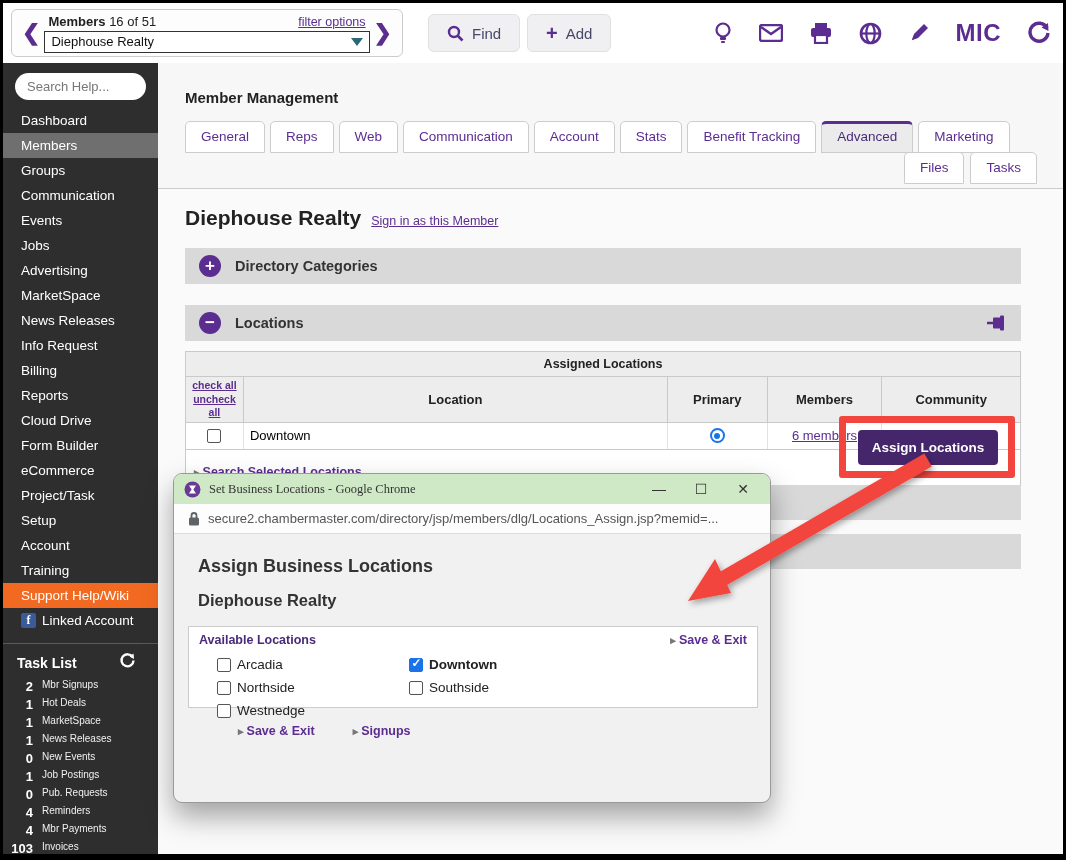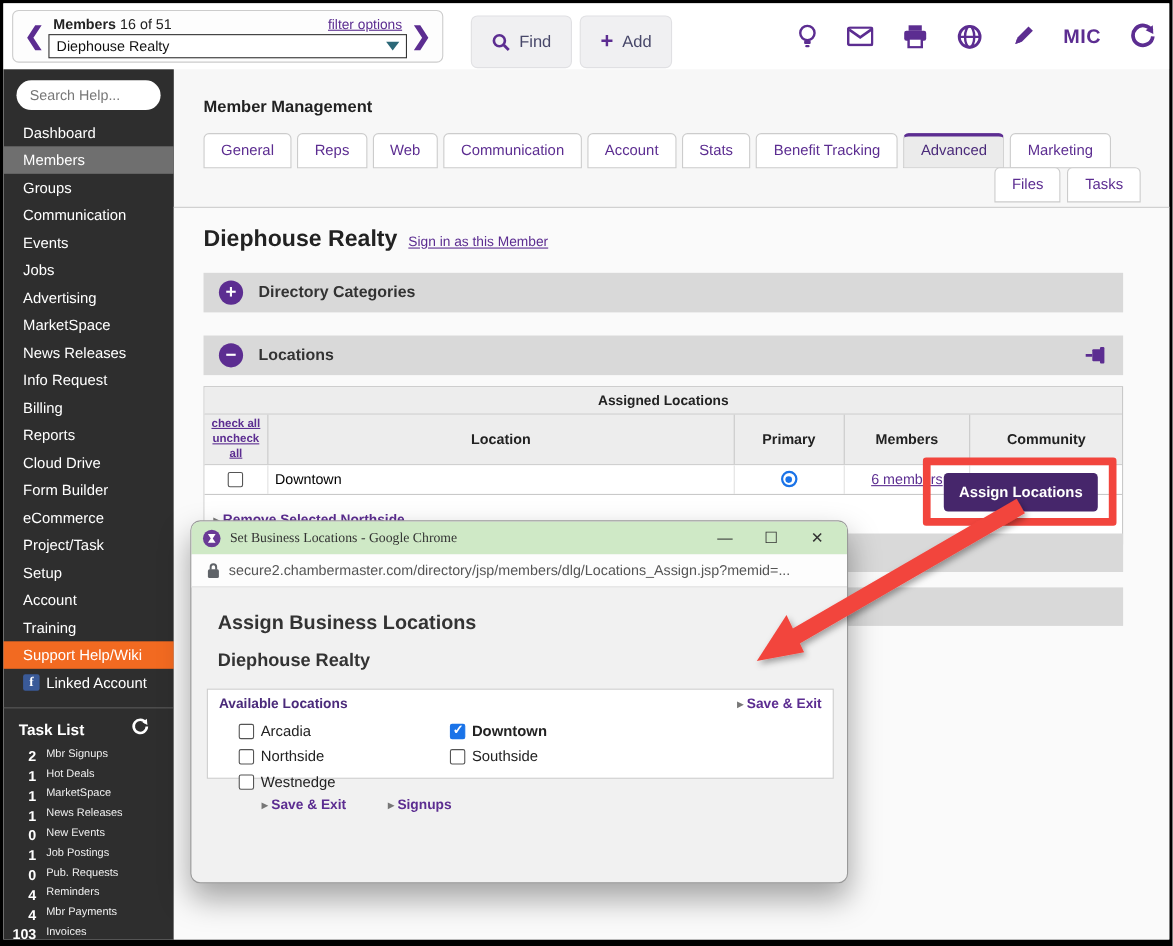--- a/index.html
+++ b/index.html
@@ -22,31 +22,31 @@
   .nav-top-row { display:flex; justify-content:space-between; align-items:baseline; padding:0 4px 2px 4px; }
   .members-label { font-size:13px; color:#222; }
   .members-label b { font-weight:bold; }
   .filter-link { font-size:12.5px; color:#5c2d91; text-decoration:underline; cursor:pointer; }
   .member-select {
     height:22px; border:1px solid #333; background:#fff; display:flex; align-items:center;
     justify-content:space-between; padding:0 6px; font-size:13px; color:#111; cursor:pointer;
   }
   .select-arrow { width:0; height:0; border-left:6px solid transparent; border-right:6px solid transparent; border-top:8px solid #2b6777; }
   .hbtn {
-    position:absolute; top:11px; height:48px; background:#f0f0f2; border:1px solid #e0e0e3;
+    position:absolute; top:11px; height:38px; background:#f0f0f2; border:1px solid #e0e0e3;
     border-radius:6px; display:flex; align-items:center; gap:8px; padding:0 18px;
     font-size:15px; color:#474769; cursor:pointer;
   }
   .hbtn svg { display:block; }
   #find-btn { left:425px; }
   #add-btn  { left:524px; }
   .plus-glyph { color:#5c2d91; font-size:20px; font-weight:bold; line-height:1; }
   .top-icons { position:absolute; right:12px; top:0; height:60px; display:flex; align-items:center; gap:26px; }
   .top-icons .ticon { cursor:pointer; display:flex; align-items:center; }
-  .mic-label { font-size:18px; font-weight:bold; color:#5c2d91; letter-spacing:0.5px; }
+  .mic-label { font-size:24px; font-weight:bold; color:#5c2d91; letter-spacing:0.5px; }
 
   
   .sidebar { position:absolute; left:0; top:60px; width:155px; height:800px; background:#2e2e2e; }
   .help-search {
     display:block; width:131px; margin:10px 12px 8px 12px; height:27px; border-radius:14px;
     border:none; background:#fff; padding:0 12px; font-size:13px; color:#ef4444; outline:none;
     font-family:"Liberation Sans", sans-serif;
   }
   .help-search::placeholder { color:#777; }
   .side-item { height:25px; line-height:25px; padding-left:18px; color:#fff; font-size:13.5px; cursor:pointer; white-space:nowrap; }
@@ -360,21 +360,21 @@
       <div class="dcell col-loc left">Downtown</div>
       <div class="dcell col-pri">
           <span class="radio"></span>
         </div>
       <div class="dcell col-mem">
           <span class="members-link">6 members</span>
         </div>
       <div class="dcell col-com">No</div>
     </div>
     <div class="tbl-footer">
-      <span class="arrow-link" id="remove-link">Remove Selected Northside</span>
+      <span class="arrow-link" id="remove-link">Search Selected Locations</span>
     </div>
   </div>
 
   <button class="assign-btn">Assign Locations</button>
   <div class="red-box"></div>
 
   <div class="hidden-bar" style="top:482px;"></div>
   <div class="hidden-bar" style="top:531px;"></div>
 
   <div class="popup">

